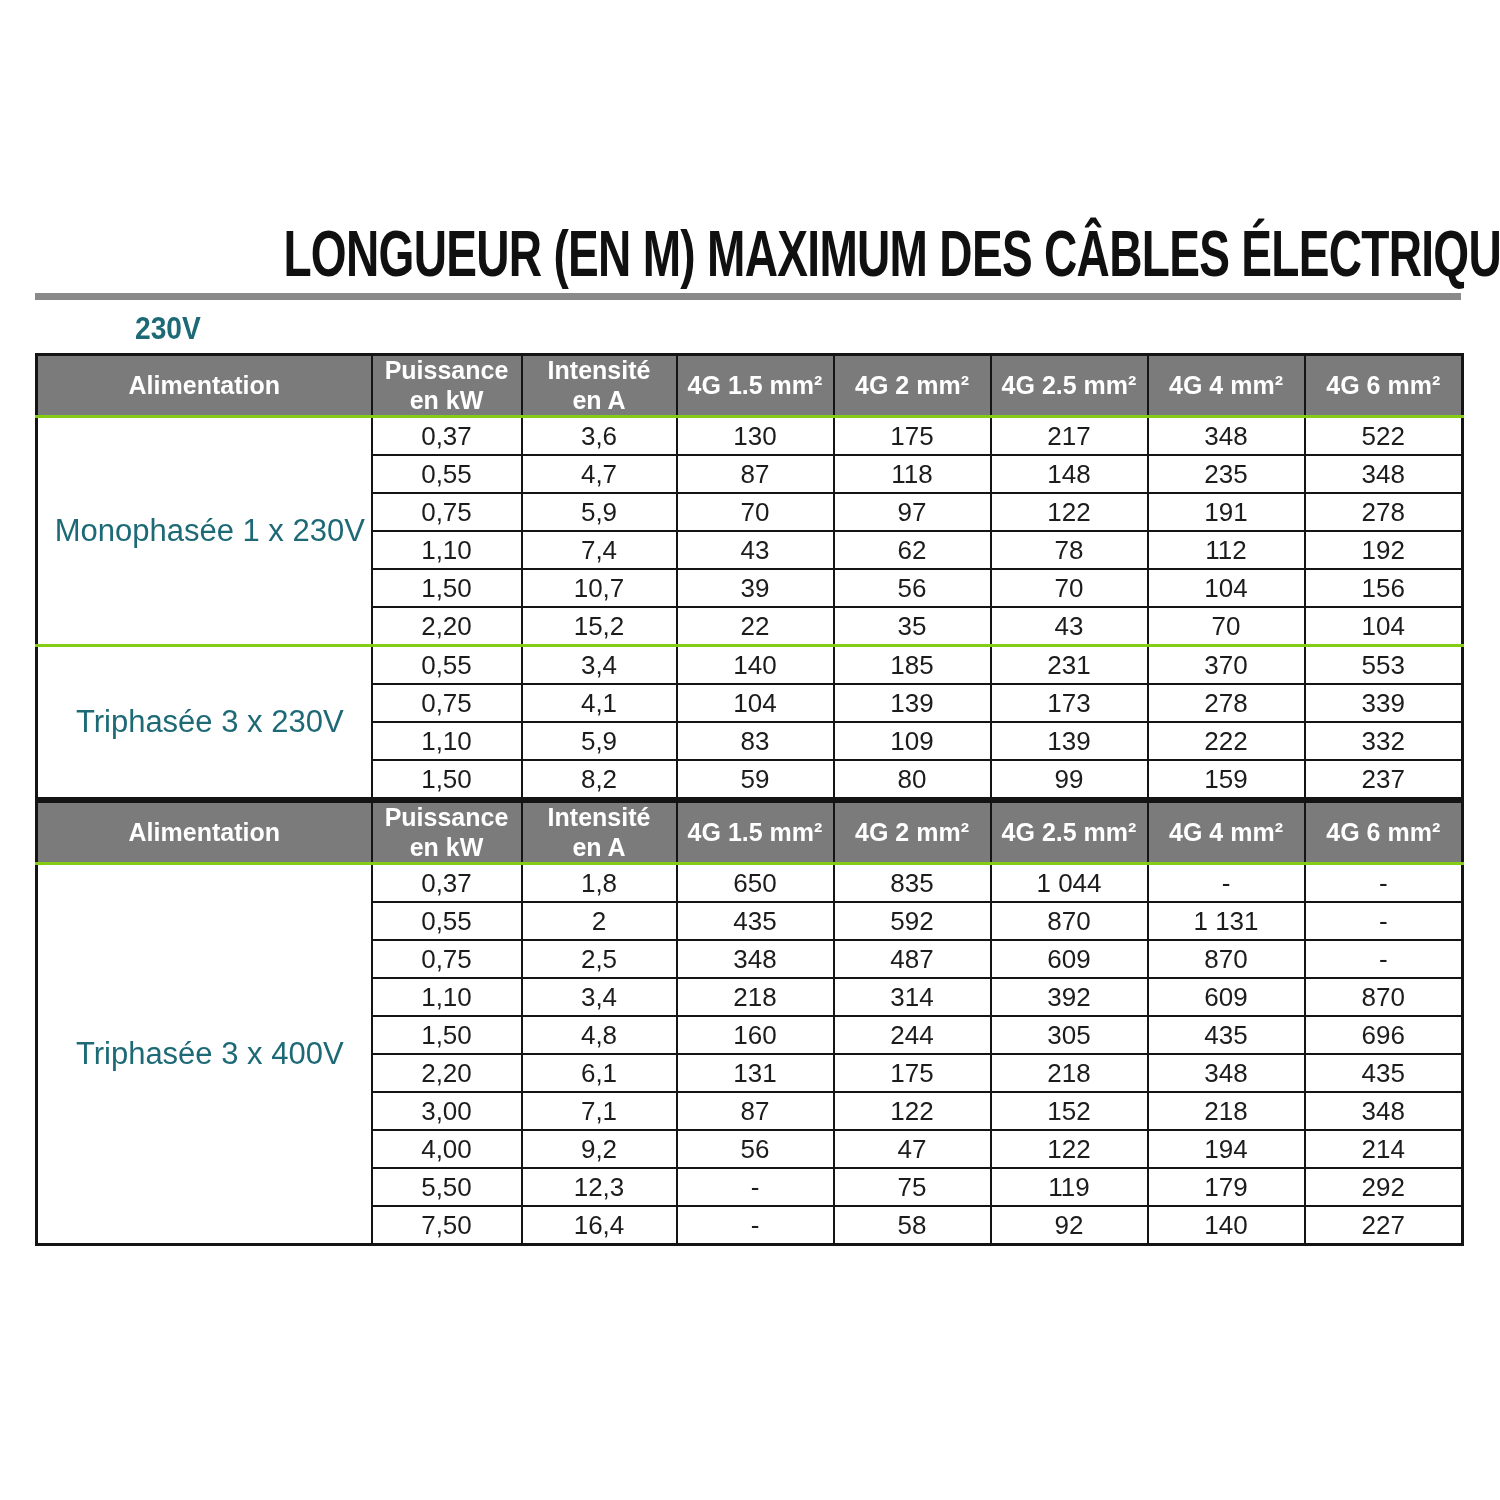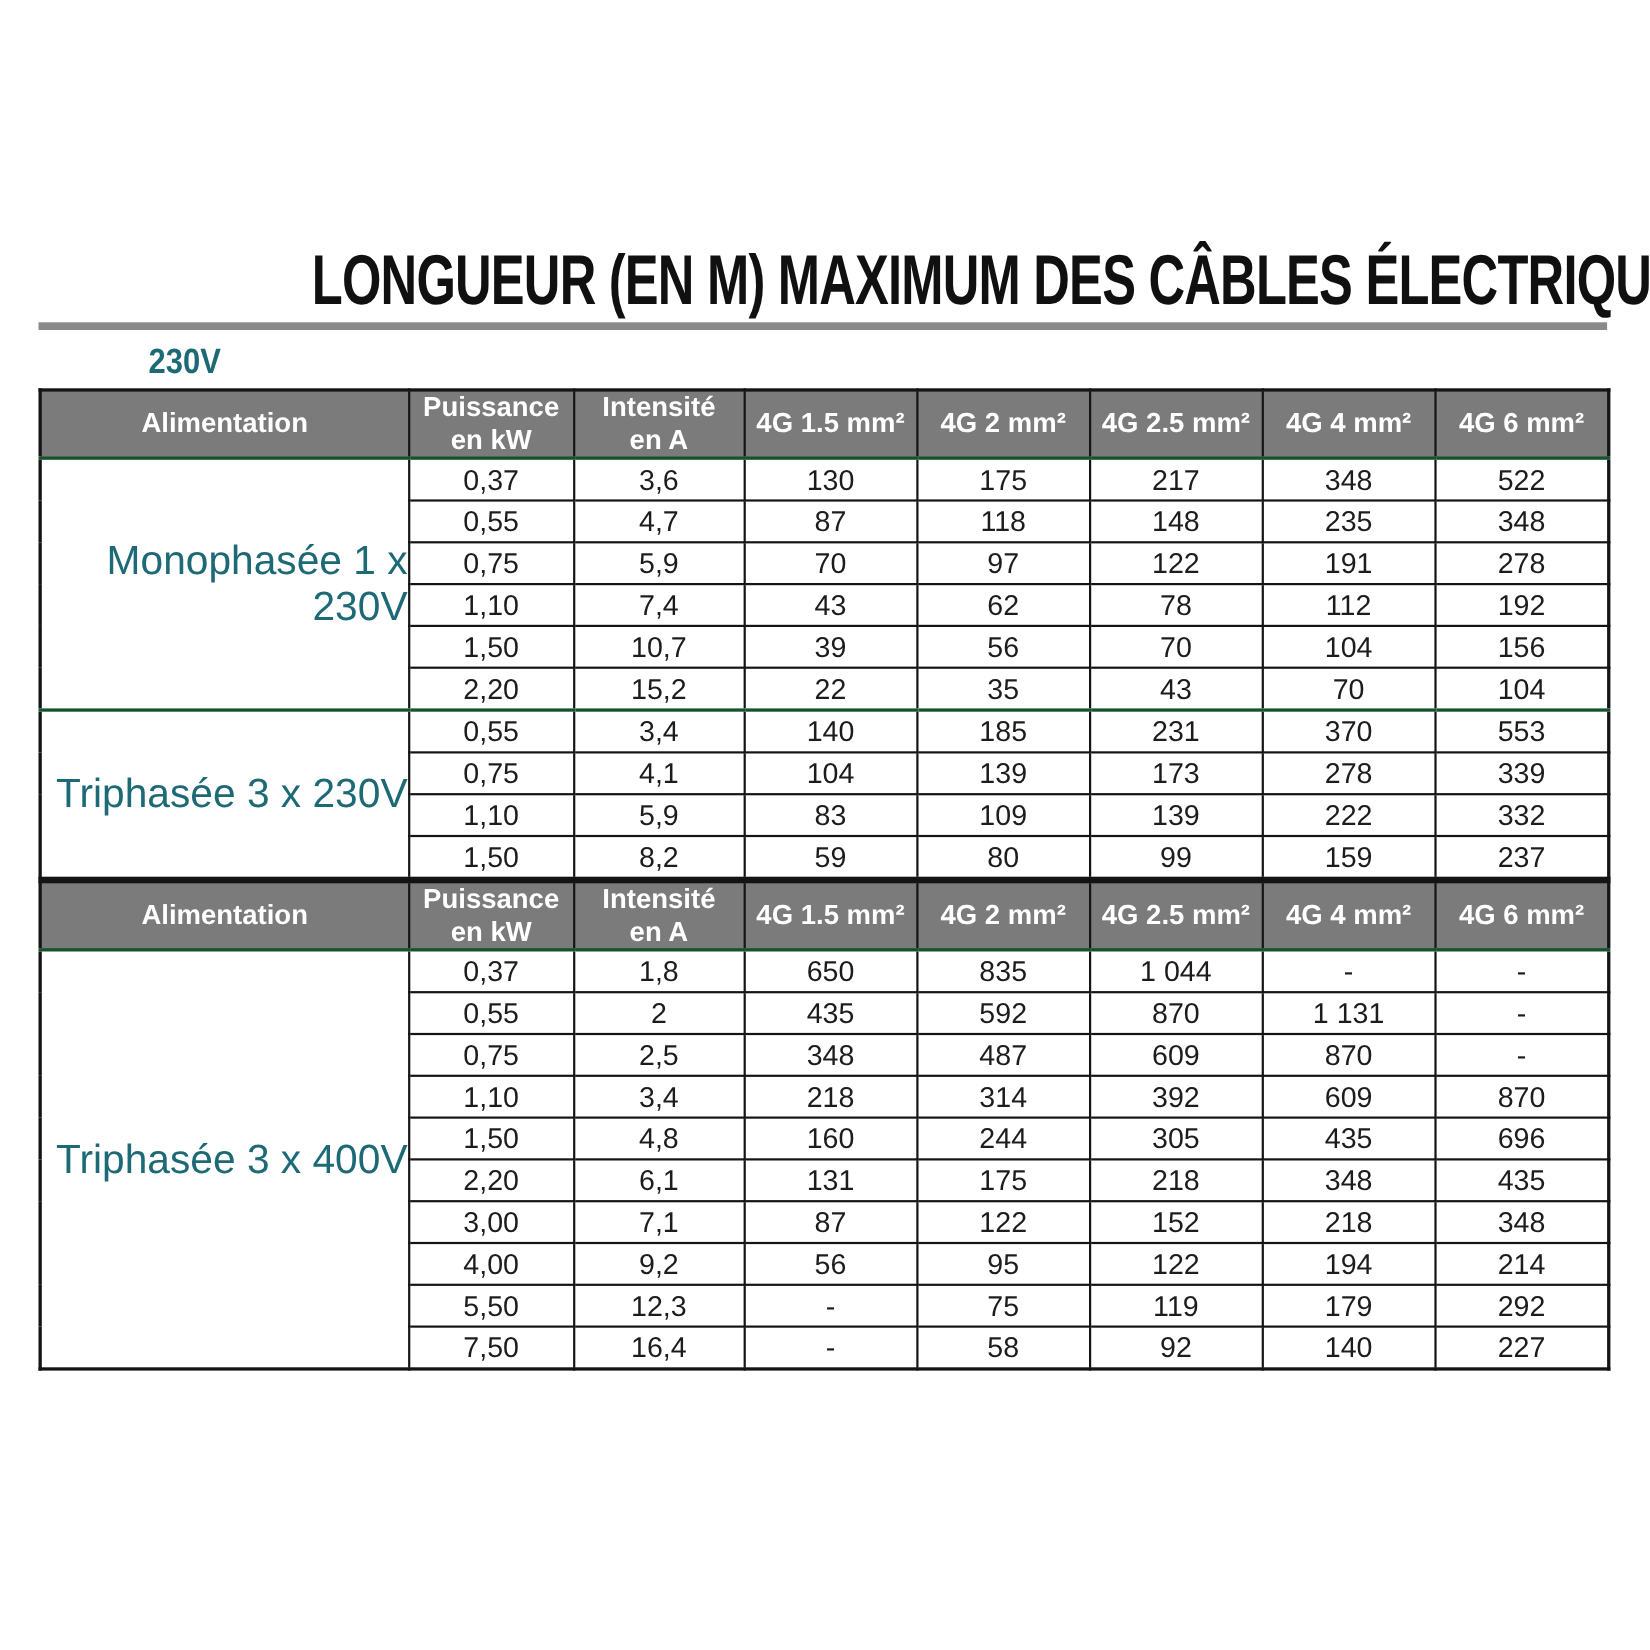--- a/index.html
+++ b/index.html
@@ -74,25 +74,25 @@
     padding: 0;
     vertical-align: middle;
   }
   table.cable-table td.val {
     text-align: center;
     font-size: 26px;
     color: #1c1c1c;
   }
   table.cable-table td.group-name {
     color: #1d6a76;
-    font-size: 37px;
-    text-align: right;
+    font-size: 31px;
+    text-align: center;
     padding-left: 11px;
   }
-  table.cable-table tr.group-start td { border-top: 3px solid #14532d; }
+  table.cable-table tr.group-start td { border-top: 3px solid #84cc16; }
 </style>
 </head>
 <body>
 
 <div class="content">
   <h1 class="doc-title"><span class="squeeze">LONGUEUR (EN M) MAXIMUM DES CÂBLES ÉLECTRIQUES</span></h1>
   <div class="rule"></div>
 
   <div class="volt-label"><span class="squeeze">230V</span></div>
   <table class="cable-table">
@@ -303,21 +303,21 @@
           <td class="val">87</td>
           <td class="val">122</td>
           <td class="val">152</td>
           <td class="val">218</td>
           <td class="val">348</td>
         </tr>
         <tr>
           <td class="val">4,00</td>
           <td class="val">9,2</td>
           <td class="val">56</td>
-          <td class="val">95</td>
+          <td class="val">47</td>
           <td class="val">122</td>
           <td class="val">194</td>
           <td class="val">214</td>
         </tr>
         <tr>
           <td class="val">5,50</td>
           <td class="val">12,3</td>
           <td class="val">-</td>
           <td class="val">75</td>
           <td class="val">119</td>

